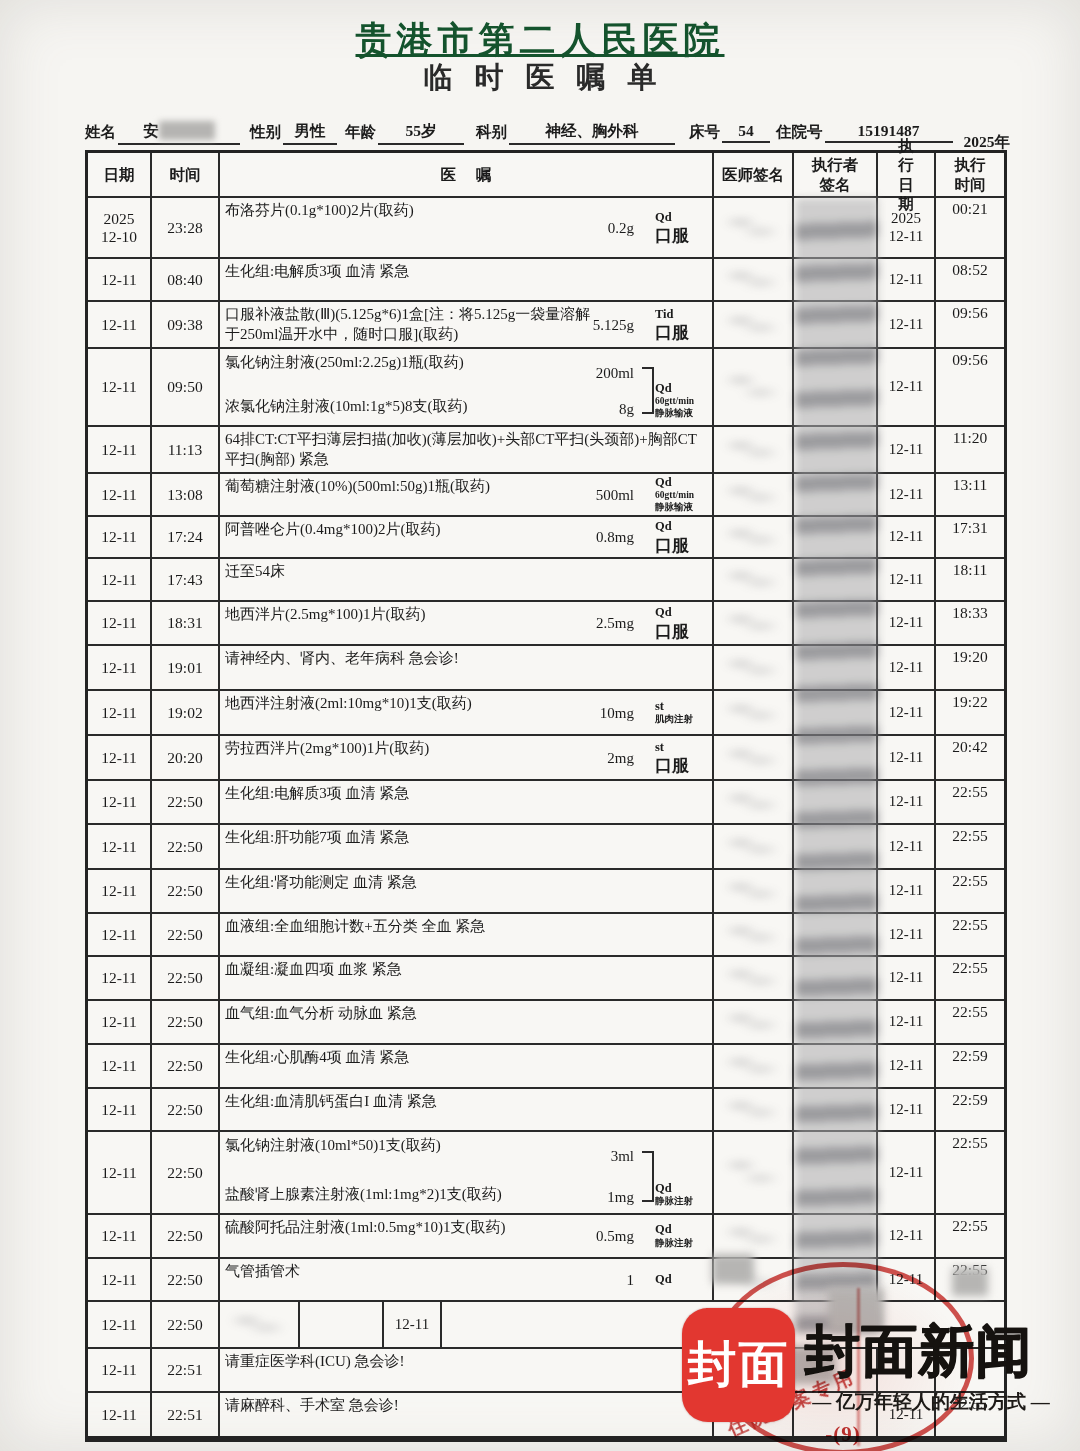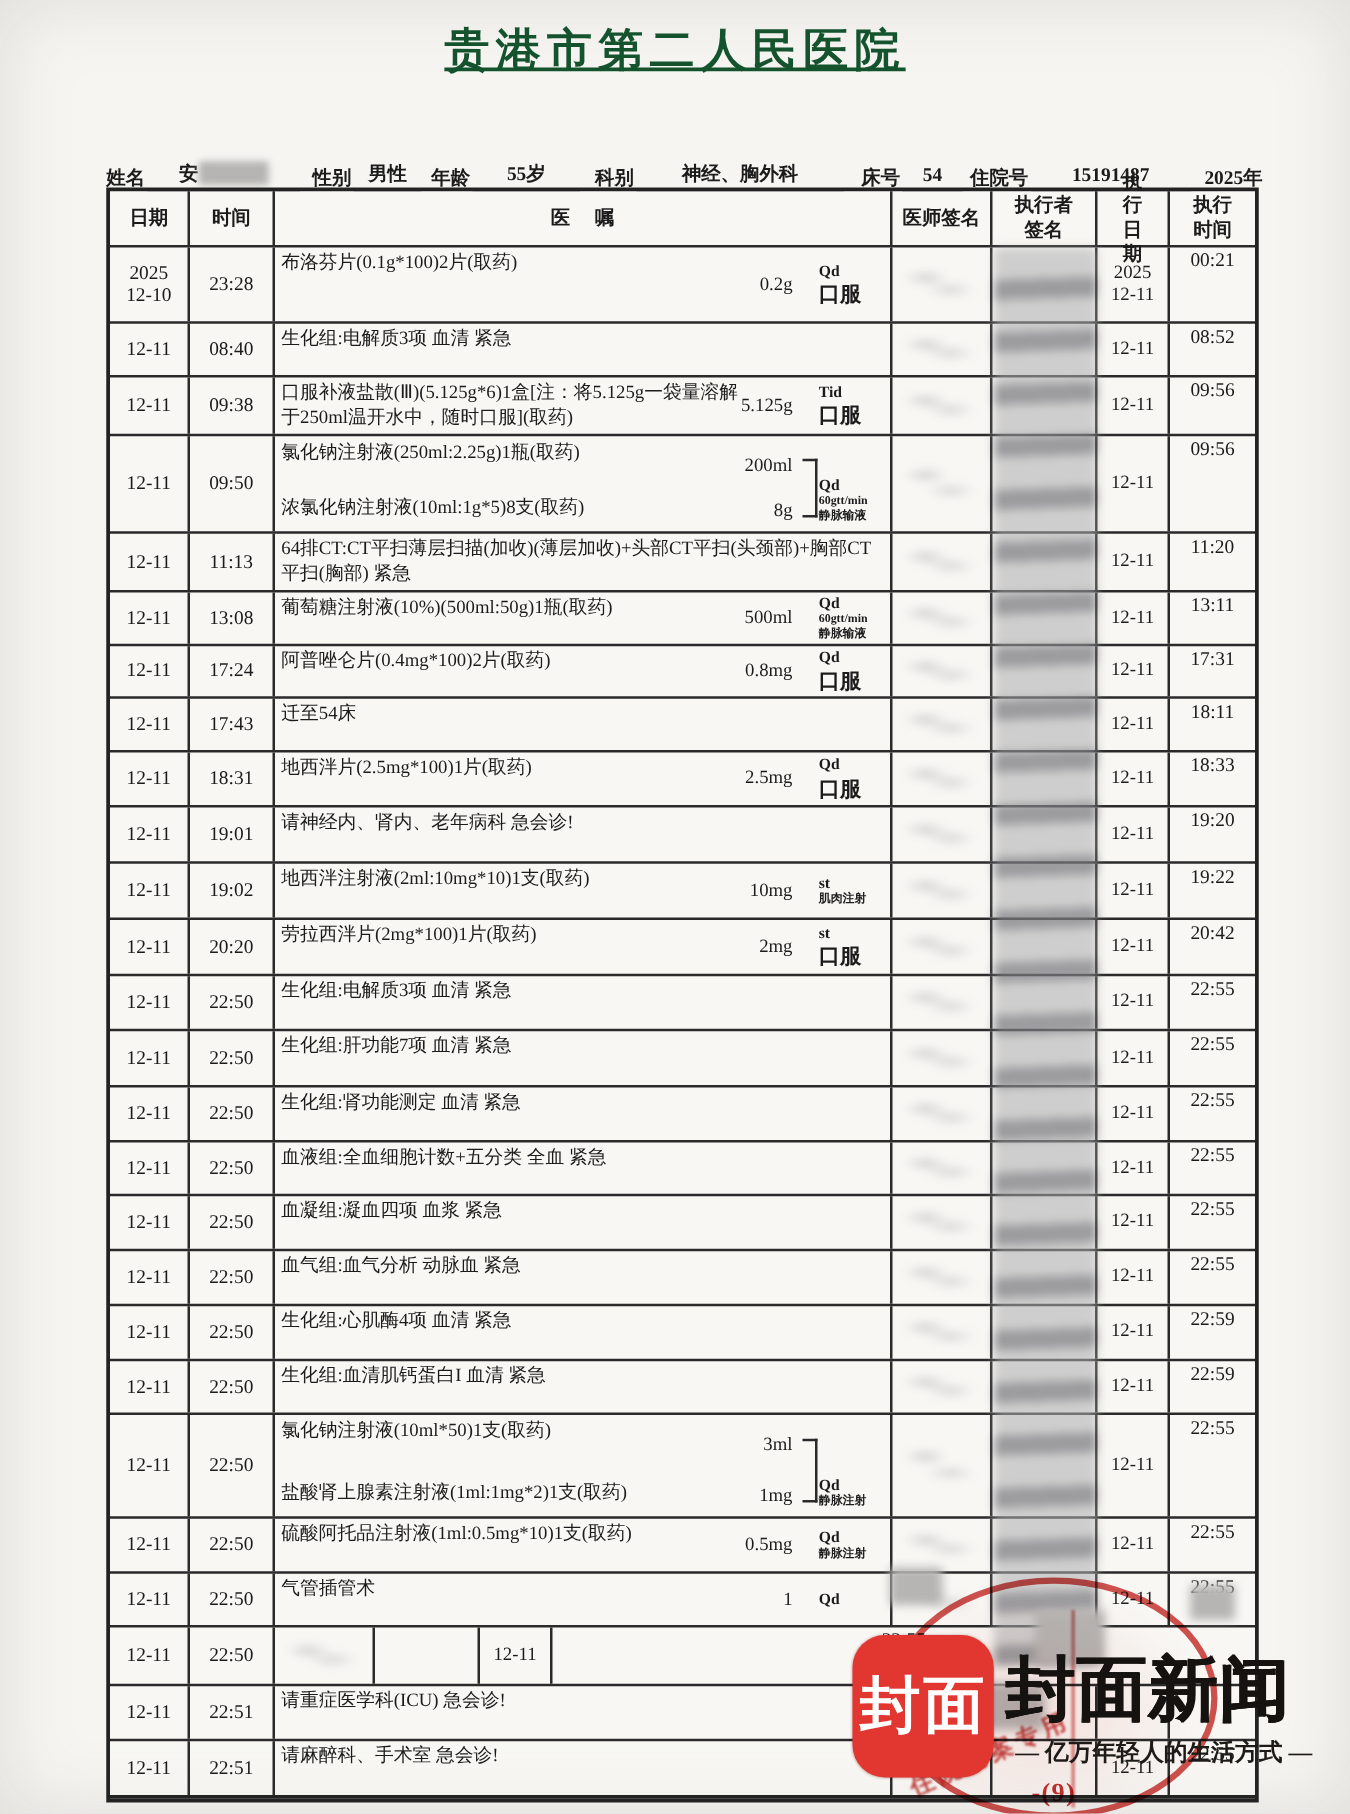--- a/index.html
+++ b/index.html
@@ -5,21 +5,21 @@
   html,body{margin:0;padding:0;background:#e9e8e5;}
   .page{position:relative;width:1080px;height:1451px;background:#f6f5f2;overflow:hidden;
         font-family:"Liberation Serif",serif;color:#1b1b1b;
         box-shadow:inset 0 0 60px rgba(120,115,105,.18);}
   
   .h-title{position:absolute;top:16px;left:0;width:100%;text-align:center;
            font-size:36px;font-weight:700;letter-spacing:5px;color:#14532d;text-decoration:underline;}
   .h-sub{position:absolute;top:58px;left:0;width:100%;text-align:center;
          font-size:29px;font-weight:700;letter-spacing:22px;padding-left:22px;box-sizing:border-box;color:#2a2a2a;}
   
-  .pinfo{position:absolute;left:85px;top:112px;width:925px;display:flex;align-items:flex-end;
+  .pinfo{position:absolute;left:85px;top:112px;width:925px;display:flex;align-items:center;
          font-size:15.5px;font-weight:700;white-space:nowrap;}
   .pl{margin-right:2px;}
   .pv{border-bottom:2px solid #2a2a2a;text-align:center;padding:0 2px 1px 2px;margin-right:10px;}
   .pv-name{width:118px;} .pv-gender{width:50px;margin-right:8px;} .pv-age{width:82px;margin-right:12px;}
   .pv-dept{width:162px;margin-right:14px;} .pv-bed{width:44px;margin-right:6px;} .pv-adm{width:124px;margin-right:6px;}
   .blurbox{display:inline-block;width:56px;height:19px;background:#b5b4b2;filter:blur(3px);
            vertical-align:-4px;border-radius:2px;}
   .pl-year{margin-left:auto;margin-top:20px;}
   
   .otable{position:absolute;left:85px;top:150px;width:922px;box-sizing:border-box;
@@ -90,20 +90,21 @@
            text-shadow:1px 0 currentColor,0 .5px currentColor;white-space:nowrap;}
   .cm-tag{position:absolute;left:800px;top:1389px;width:262px;text-align:center;font-size:19px;
           font-weight:700;color:#1d1a17;z-index:9;white-space:nowrap;}
 </style>
 </head>
 <body>
 
 <div class="page">
 
   <div class="h-title">贵港市第二人民医院</div>
+  <div class="h-sub">临时医嘱单</div>
 
   <div class="pinfo">
     <span class="pl">姓名</span>
     <span class="pv pv-name"><span>安</span><span class="blurbox"></span></span>
     <span class="pl">性别</span>
     <span class="pv pv-gender">男性</span>
     <span class="pl">年龄</span>
     <span class="pv pv-age">55岁</span>
     <span class="pl">科别</span>
     <span class="pv pv-dept">神经、胸外科</span>

